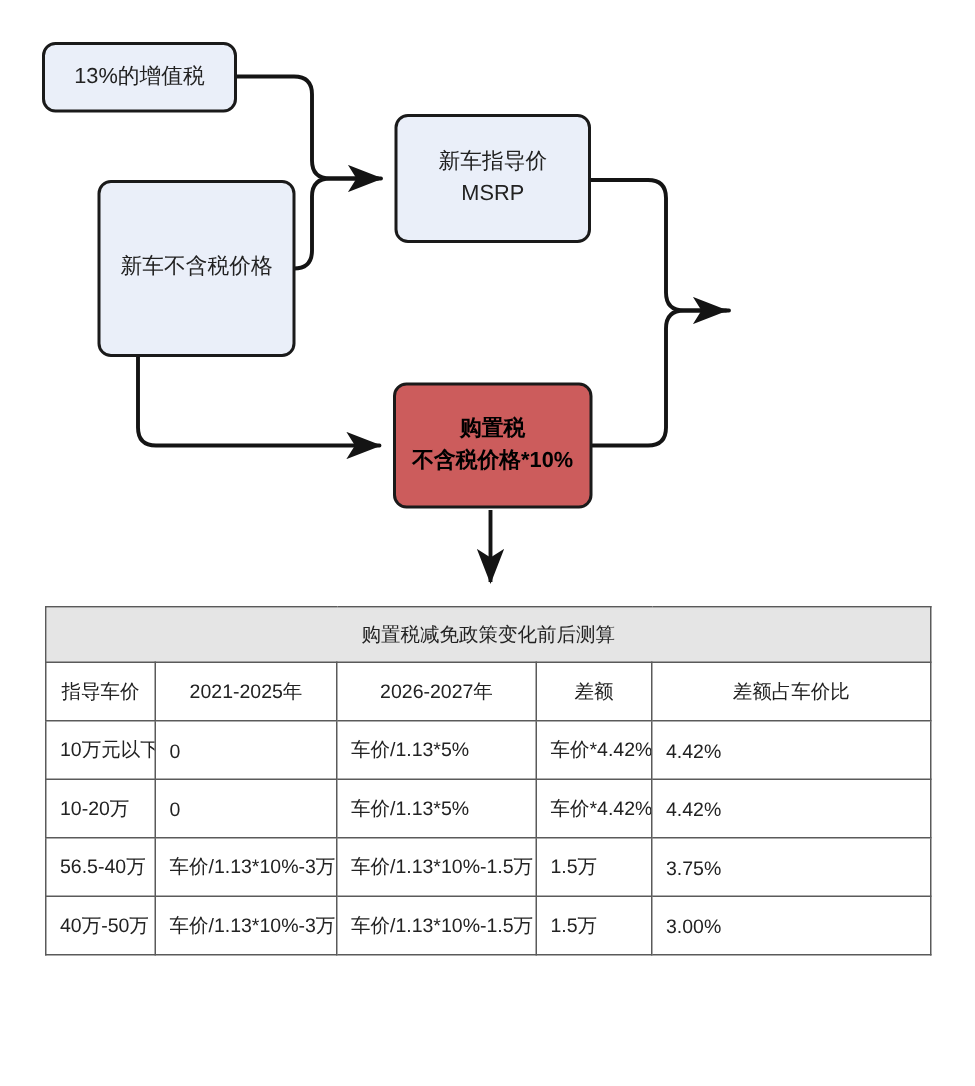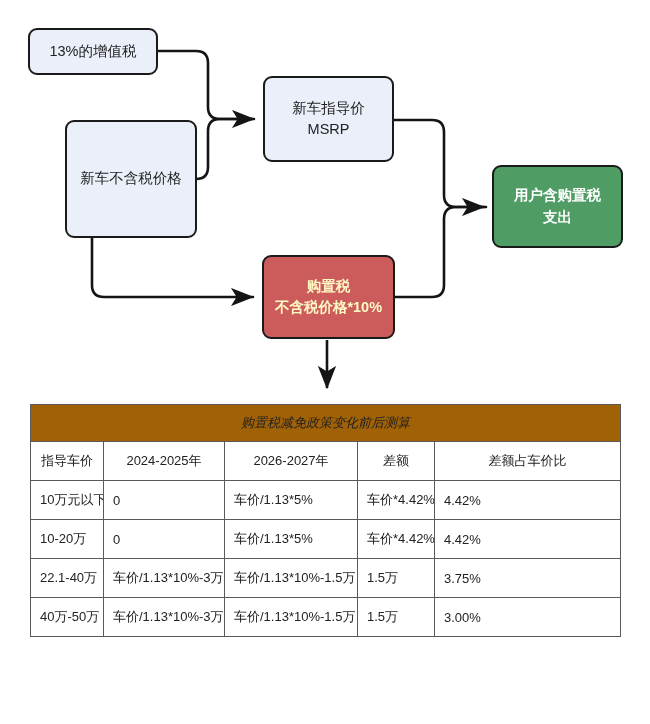--- a/index.html
+++ b/index.html
@@ -41,21 +41,21 @@
     white-space: pre-line;
   }
   .node.light {
     background: #eaeff9;
     color: #222222;
     font-size: 14.5px;
     font-weight: 400;
   }
   .node.red {
     background: #cc5c5c;
-    color: #fef9c3;
+    color: #000000;
     font-size: 14.5px;
     font-weight: 700;
   }
   .node.green {
     background: #4f9c64;
     color: #ffffff;
     font-size: 14.5px;
     font-weight: 700;
   }
 
@@ -81,26 +81,25 @@
   #calc-table td, #calc-table th {
     border: 1.2px solid #5a5a5a;
     padding: 0 9px;
     height: 38px;
     font-weight: 400;
     vertical-align: middle;
     overflow: hidden;
     white-space: nowrap;
   }
   #calc-table .title-cell {
-    background: #a16207;
+    background: #e5e5e5;
     text-align: center;
     height: 36px;
     font-size: 13px;
     border: 1.2px solid #5a5a5a;
-    font-style: italic;
   }
   .c1 { width: 73px; }
   .c2 { width: 121px; }
   .c3 { width: 133px; }
   .c4 { width: 77px; }
   .c5 { width: 186px; }
   .ta-right  { text-align: left; }
   .ta-center { text-align: center; }
 </style>
 </head>
@@ -131,38 +130,36 @@
   <div class="node light" id="node-vat">13%的增值税</div>
 
   <div class="node light" id="node-pretax">新车不含税价格</div>
 
   <div class="node light" id="node-msrp">新车指导价
 MSRP</div>
 
   <div class="node red" id="node-purchase">购置税
 不含税价格*10%</div>
 
-  <div class="node green" id="node-expense">用户含购置税
-支出</div>
 
   <table id="calc-table">
     <colgroup>
       <col class="c1">
         <col class="c2">
         <col class="c3">
         <col class="c4">
         <col class="c5">
     </colgroup>
     <thead>
       <tr>
         <td class="title-cell" colspan="5">购置税减免政策变化前后测算</td>
       </tr>
       <tr class="hdr-row">
         <th>指导车价</th>
-        <th>2024-2025年</th>
+        <th>2021-2025年</th>
         <th>2026-2027年</th>
         <th>差额</th>
         <th>差额占车价比</th>
       </tr>
     </thead>
     <tbody>
       <tr>
         <td class="ta-right">10万元以下</td>
         <td class="ta-right">0</td>
         <td class="ta-right">车价/1.13*5%</td>
@@ -170,21 +167,21 @@
         <td class="ta-right">4.42%</td>
       </tr>
       <tr>
         <td class="ta-right">10-20万</td>
         <td class="ta-right">0</td>
         <td class="ta-right">车价/1.13*5%</td>
         <td class="ta-center">车价*4.42%</td>
         <td class="ta-right">4.42%</td>
       </tr>
       <tr>
-        <td class="ta-right">22.1-40万</td>
+        <td class="ta-right">56.5-40万</td>
         <td class="ta-center">车价/1.13*10%-3万</td>
         <td class="ta-center">车价/1.13*10%-1.5万</td>
         <td class="ta-right">1.5万</td>
         <td class="ta-right">3.75%</td>
       </tr>
       <tr>
         <td class="ta-right">40万-50万</td>
         <td class="ta-center">车价/1.13*10%-3万</td>
         <td class="ta-center">车价/1.13*10%-1.5万</td>
         <td class="ta-right">1.5万</td>

